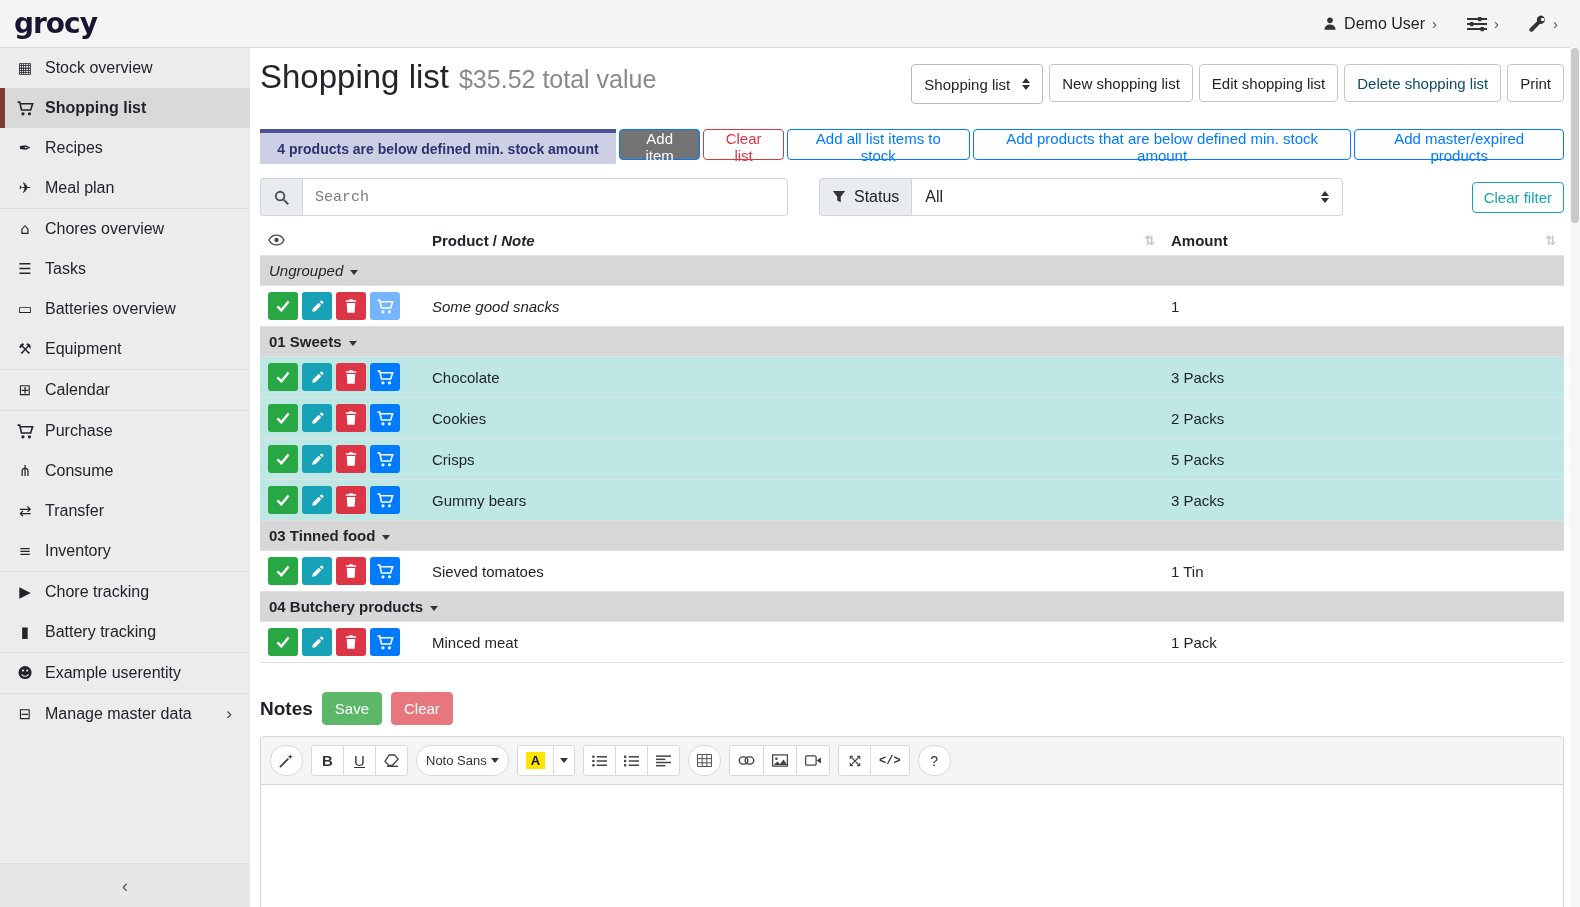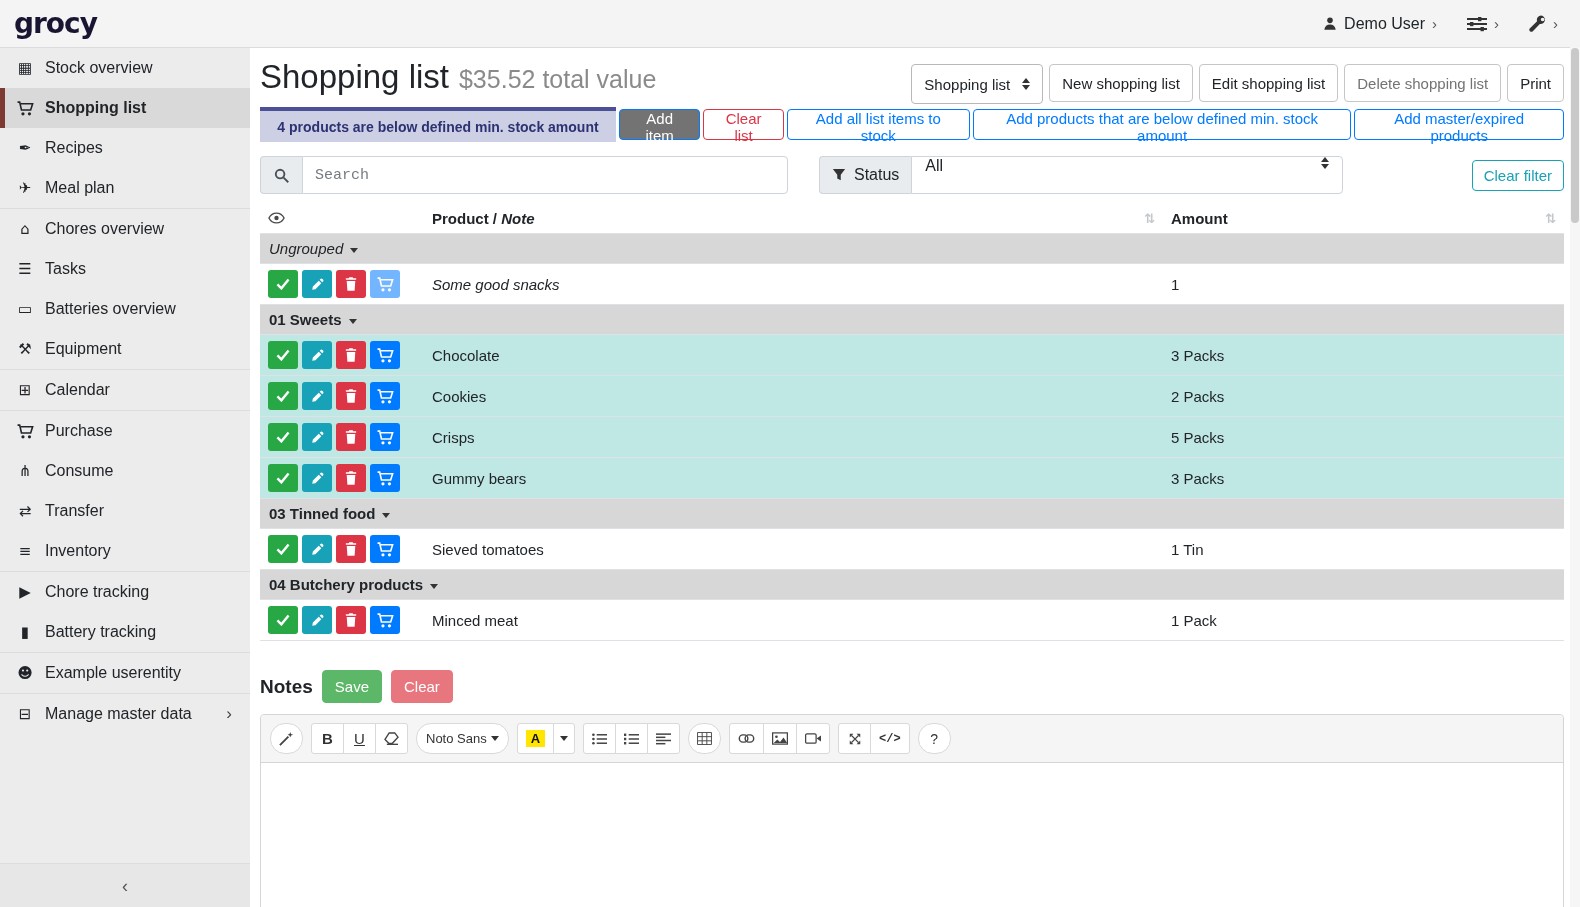--- a/index.html
+++ b/index.html
@@ -36,45 +36,45 @@
   .content{flex:1;padding:10px 16px 0 10px;background:#fff;position:relative;overflow:hidden}
   .title-row{display:flex;justify-content:space-between;align-items:flex-start}
   .page-heading{display:flex;align-items:baseline;gap:10px}
   .page-title{font-size:33px;font-weight:500}
   .page-subtitle{font-size:25px;color:#8a8a8a}
   .title-controls{display:flex;gap:6px;margin-top:6px}
 
   .btn{border-radius:4px;font-size:15px;background:#fff;border:1px solid #c6c6c6;color:#212529;
        padding:0 12px;height:38px}
   .btn-sm{height:31px;padding:0 11px}
-  .danger-text{color:#737373}
+  .danger-text{color:#0c4a6e}
   .btn-primary{background:#737373;border-color:#007bff;color:#fff}
   .btn-outline-danger{color:#dc3545;border-color:#dc3545}
   .btn-outline-primary{color:#007bff;border-color:#007bff}
   .btn-outline-info{color:#17a2b8;border-color:#17a2b8}
   .list-select{display:flex;align-items:center;gap:12px;border:1px solid #b9b9b9;border-radius:4px;
                background:#fff;padding:0 12px;height:38px;cursor:pointer;font-size:15px}
 
-  .action-row{margin-top:3px;display:flex;align-items:center;gap:3px}
+  .action-row{margin-top:25px;display:flex;gap:3px}
   .stock-alert{width:356px;height:31px;background:#cdd0e4;border-top:4px solid #4c5197;color:#2c3272;
                font-weight:700;font-size:14px;display:flex;align-items:center;justify-content:center;
                cursor:pointer;flex:none}
 
   .filter-row{margin-top:14px;display:flex;align-items:center}
   .search-group{display:flex;width:528px;height:38px}
   .input-prepend{background:#e9ecef;border:1px solid #ced4da;border-radius:4px 0 0 4px;display:flex;
                  align-items:center;justify-content:center;color:#495057}
   .search-prepend{width:41px;border-right:0}
   .search-input{flex:1;border:1px solid #ced4da;border-radius:0 4px 4px 0;padding:0 12px;
                 font-size:15px;color:#495057;outline:none;font-family:Liberation Mono, monospace}
   .search-input::placeholder{color:#757c83}
   .status-group{display:flex;width:524px;height:38px;margin-left:31px}
   .status-prepend{gap:8px;padding:0 12px;border-right:0;font-size:16px;color:#212529;border-radius:4px 0 0 4px}
   .status-select{flex:1;border:1px solid #ced4da;border-radius:0 4px 4px 0;background:#fff;display:flex;
-                 align-items:flex-start;justify-content:space-between;padding:0 13px;cursor:pointer;font-size:16px}
+                 align-items:center;justify-content:space-between;padding:0 13px;cursor:pointer;font-size:16px}
   .clear-filter{margin-left:auto}
 
   .updown{display:flex;flex-direction:column;gap:2px;align-items:center}
   .tri-up{width:0;height:0;border-left:4px solid transparent;border-right:4px solid transparent;
           border-bottom:5px solid #333}
   .tri-down{width:0;height:0;border-left:4px solid transparent;border-right:4px solid transparent;
             border-top:5px solid #333}
   .caret-down{display:inline-block;width:0;height:0;border-left:4px solid transparent;
               border-right:4px solid transparent;border-top:5px solid #333;margin-left:7px;vertical-align:middle}
 

